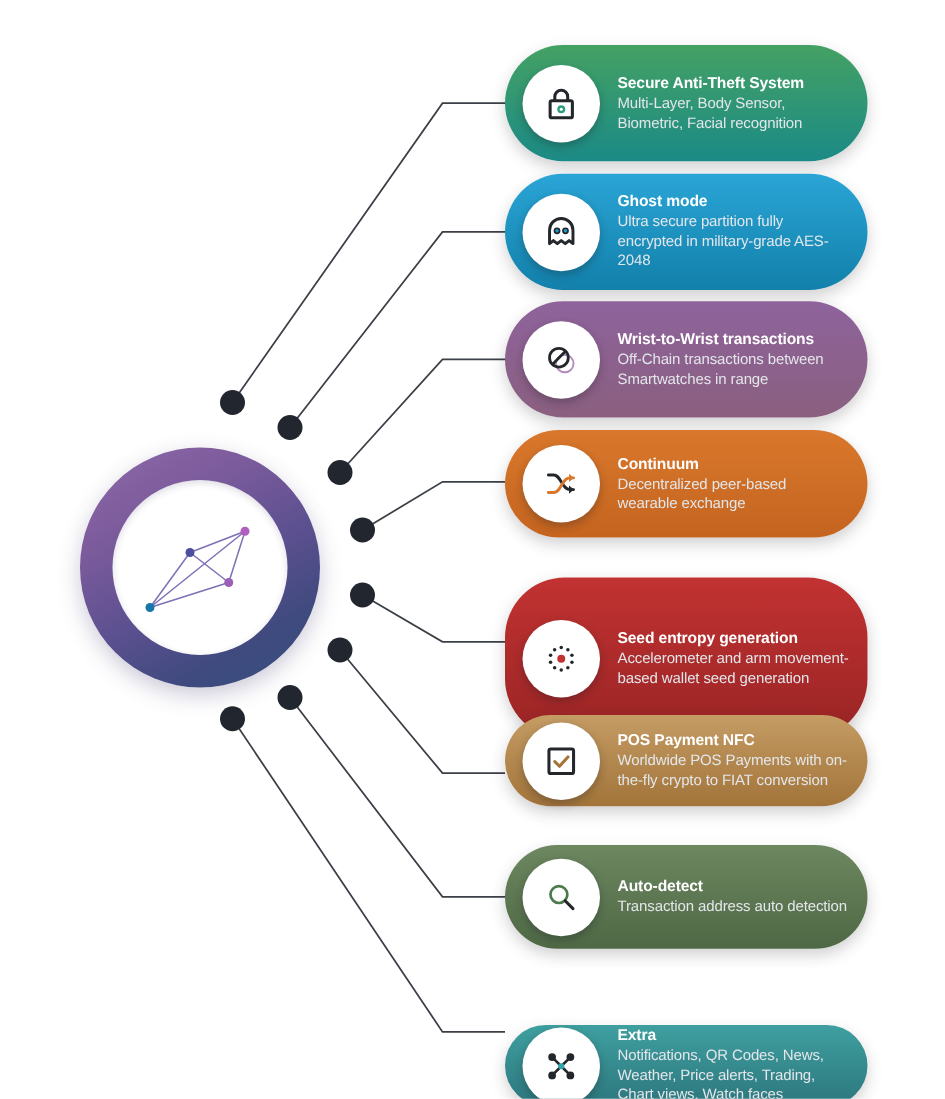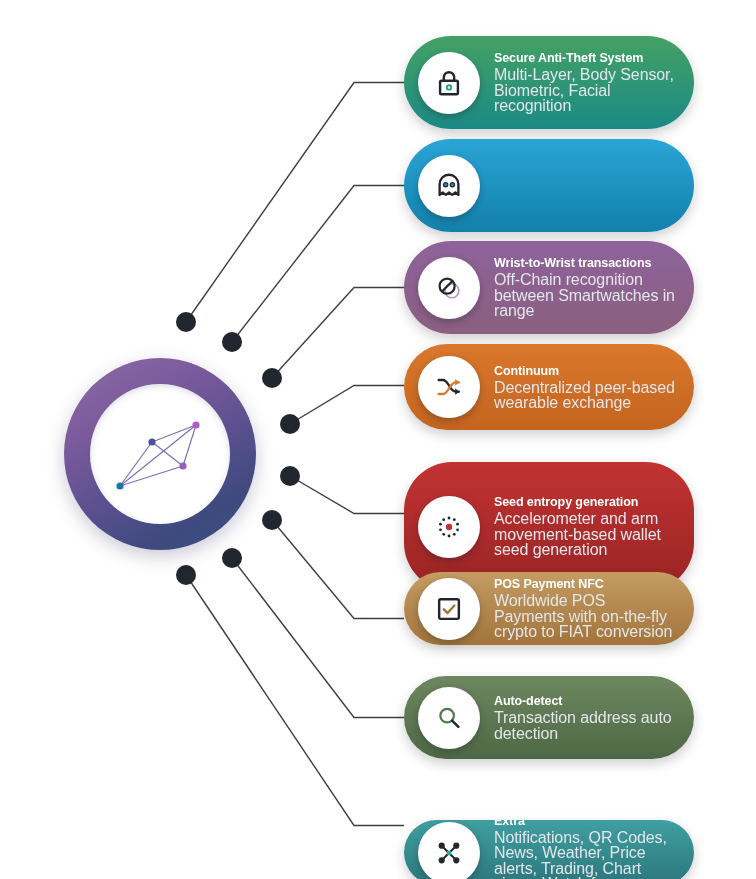--- a/index.html
+++ b/index.html
@@ -99,21 +99,21 @@
   .card .title {
     color: #ffffff;
     font-weight: bold;
     font-size: 12.5px;
     line-height: 15px;
     margin-bottom: 1px;
     letter-spacing: -0.1px;
   }
   .card .desc {
     color: #e3e6ea;
-    font-size: 16px;
+    font-size: 12px;
     line-height: 15.5px;
     letter-spacing: -0.1px;
   }
 </style>
 </head>
 <body>
 
 <div id="canvas">
 
   <svg id="connectors" viewBox="0 0 756 879">
@@ -178,32 +178,36 @@
       <div class="card" style="top: 139px; height: 93px; background: linear-gradient(rgb(42, 165, 214) 0%, rgb(18, 128, 170) 100%);">
         <div class="badge">
     <svg width="30" height="30" viewBox="0 0 32 32">
       <path d="M6 25.5V14a10 10 0 0 1 20 0v11.5l-3.3-2.6-3.3 2.6-3.4-2.6-3.4 2.6-3.3-2.6z" fill="none" stroke="#23272c" stroke-width="2.5" stroke-linejoin="round"></path>
       <circle cx="12.4" cy="14.6" r="2.9" fill="#23272c"></circle>
       <circle cx="19.6" cy="14.6" r="2.9" fill="#23272c"></circle>
       <circle cx="12.4" cy="14.6" r="1.5" fill="#1b9ad0"></circle>
       <circle cx="19.6" cy="14.6" r="1.5" fill="#1b9ad0"></circle>
     </svg>
         </div>
+        <div class="body">
+          <div class="title">Ghost mode</div>
+          <div class="desc">Ultra secure partition fully encrypted in military-grade AES-2048</div>
+        </div>
       </div>
       <div class="card" style="top: 241px; height: 93px; background: linear-gradient(rgb(142, 99, 156) 0%, rgb(138, 95, 127) 100%);">
         <div class="badge">
     <svg width="30" height="30" viewBox="0 0 32 32">
       <circle cx="19" cy="19" r="7.5" fill="none" stroke="#9a67a8" stroke-width="1.6" opacity="0.75"></circle>
       <circle cx="14" cy="14" r="8" fill="none" stroke="#23272c" stroke-width="2.4"></circle>
       <line x1="8.8" y1="19.4" x2="19.4" y2="8.8" stroke="#23272c" stroke-width="2.4"></line>
     </svg>
         </div>
         <div class="body">
           <div class="title">Wrist-to-Wrist transactions</div>
-          <div class="desc">Off-Chain recognition between Smartwatches in range</div>
+          <div class="desc">Off-Chain transactions between Smartwatches in range</div>
         </div>
       </div>
       <div class="card" style="top: 344px; height: 86px; background: linear-gradient(rgb(217, 120, 44) 0%, rgb(196, 100, 31) 100%);">
         <div class="badge">
     <svg width="30" height="30" viewBox="0 0 32 32">
       <path d="M5 8.5h4.5c3.6 0 5 3.6 7.4 7.3 2 3.1 3.4 5.2 6.6 5.2h3" fill="none" stroke="#23272c" stroke-width="2.5" stroke-linecap="round"></path>
       <path d="M22.6 17.4l4.2 3.6-4.2 3.6z" fill="#23272c"></path>
       <path d="M5 23.5h4.5c3.6 0 5-3.6 7.4-7.3 2-3.1 3.4-5.2 6.6-5.2h3" fill="none" stroke="#d9782c" stroke-width="2.5" stroke-linecap="round"></path>
       <path d="M22.6 7.4l4.2 3.6-4.2 3.6z" fill="#d9782c"></path>
     </svg>

